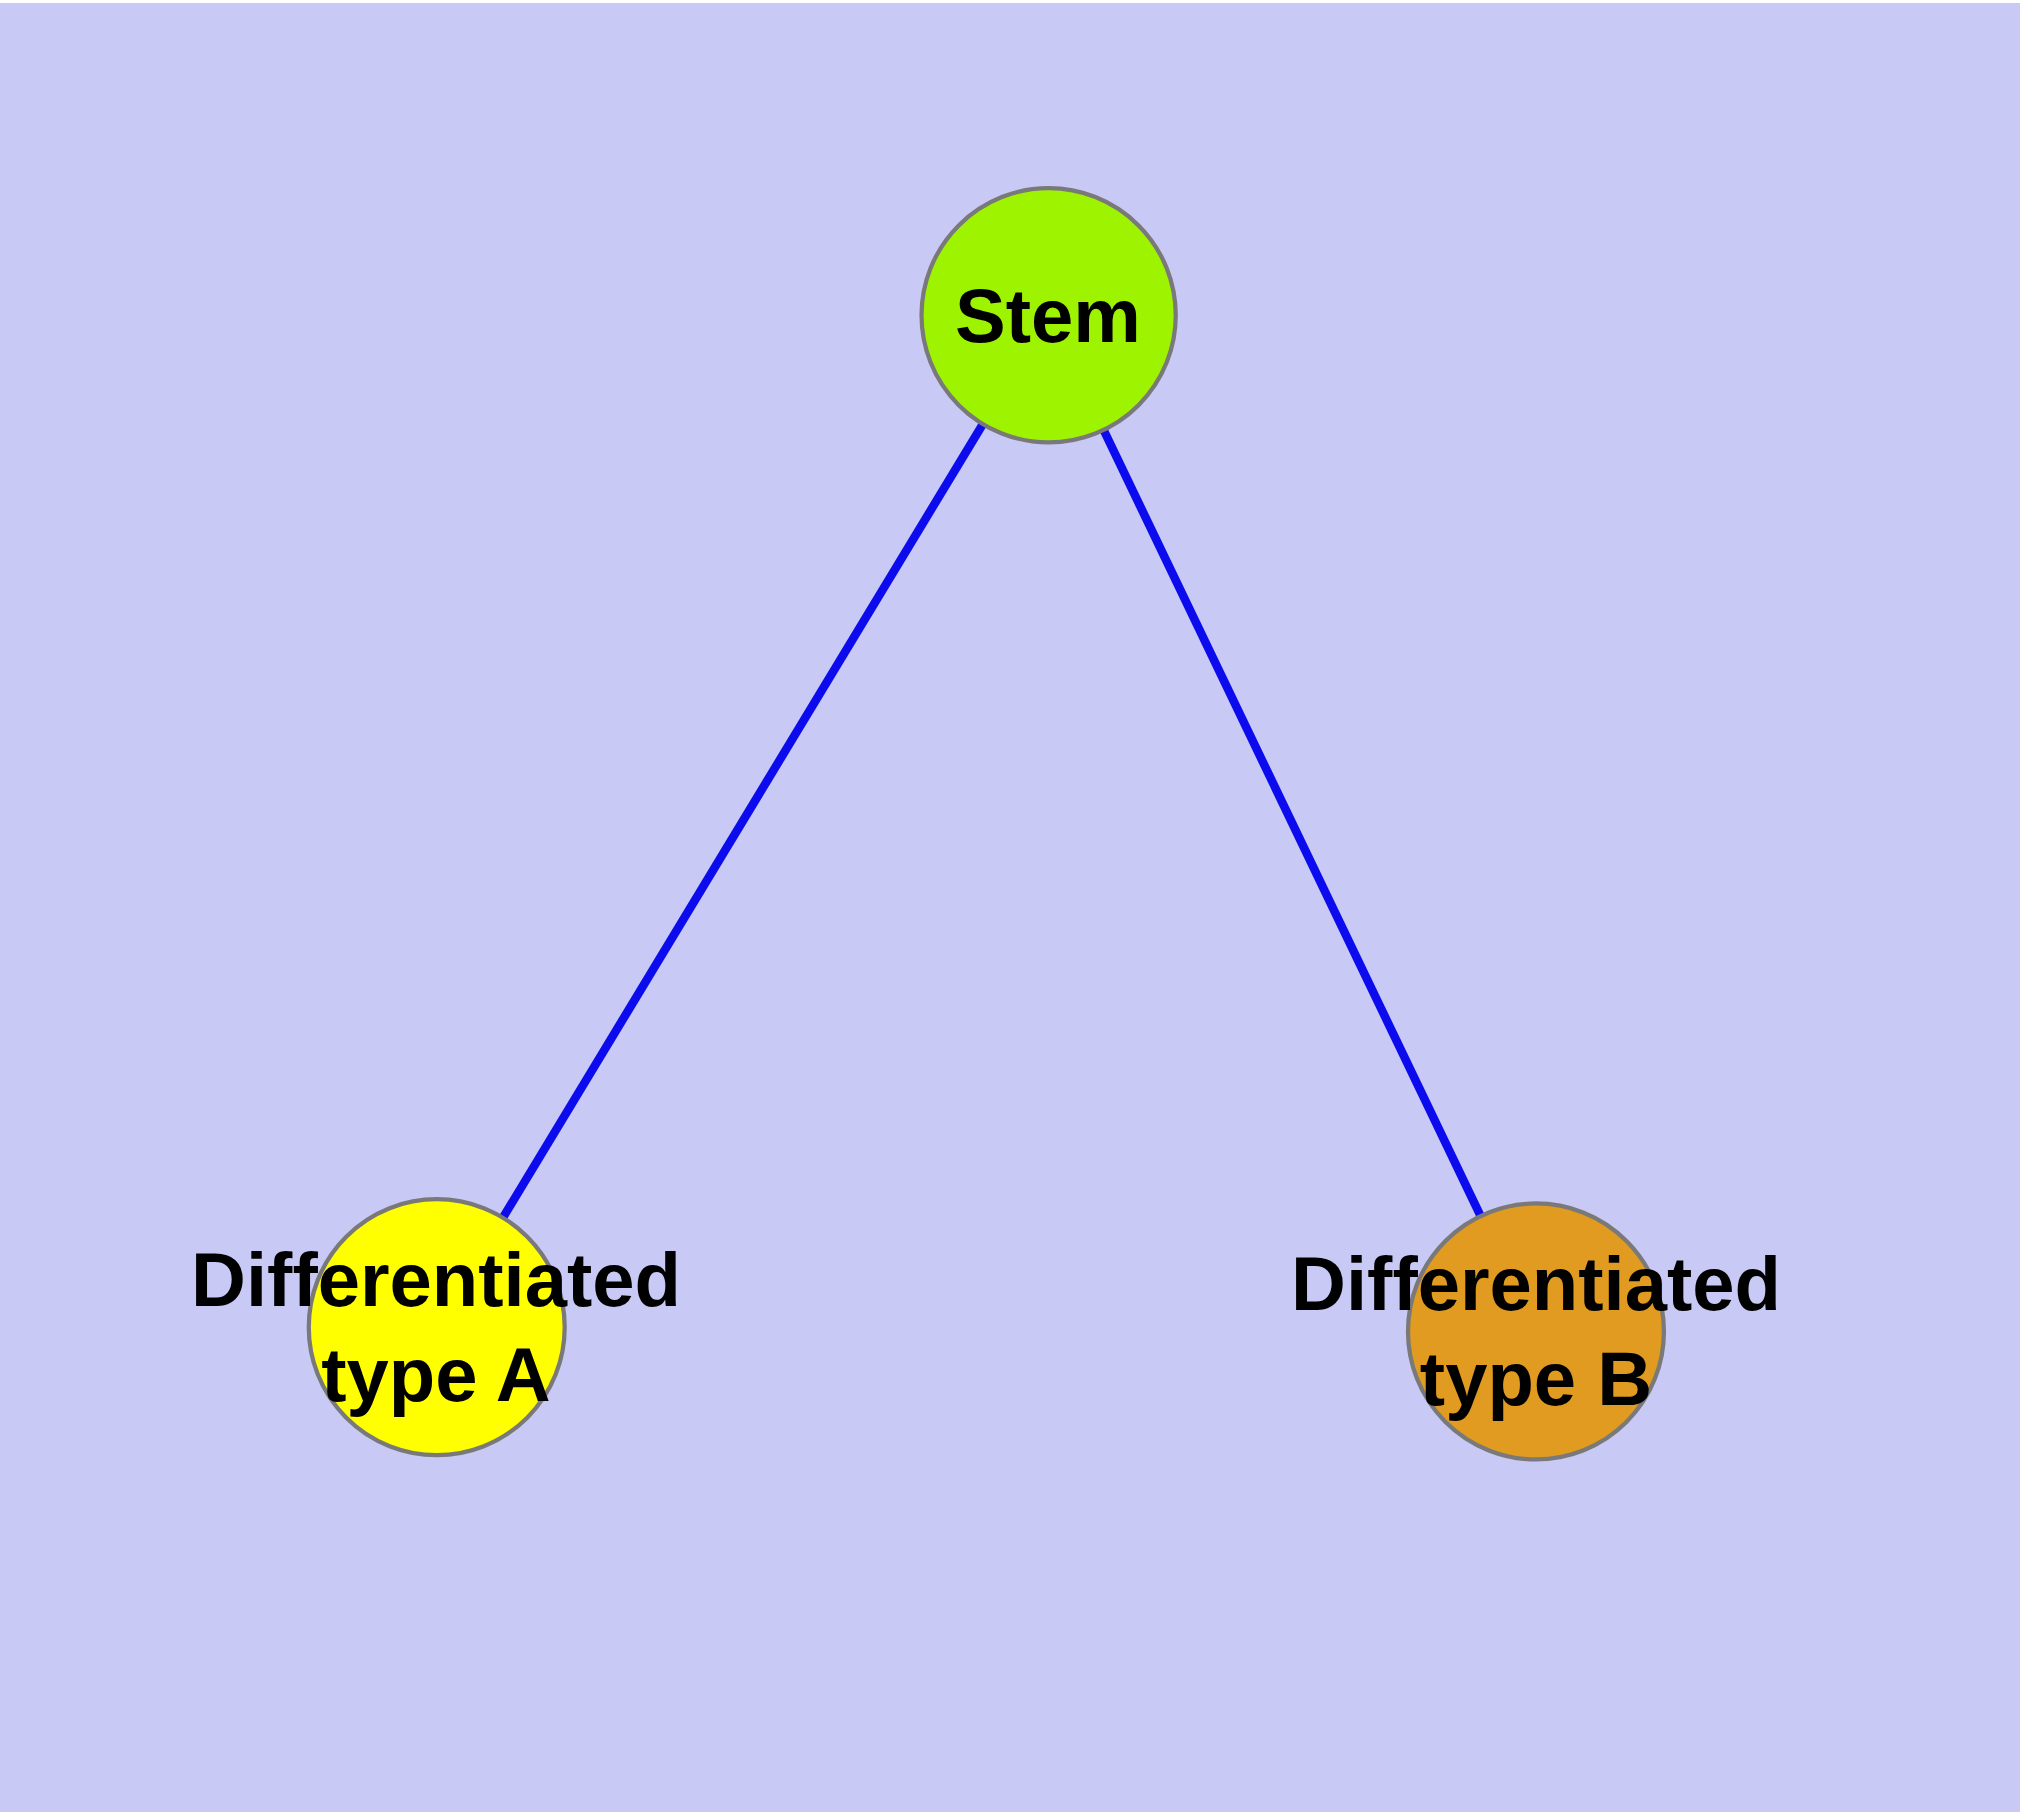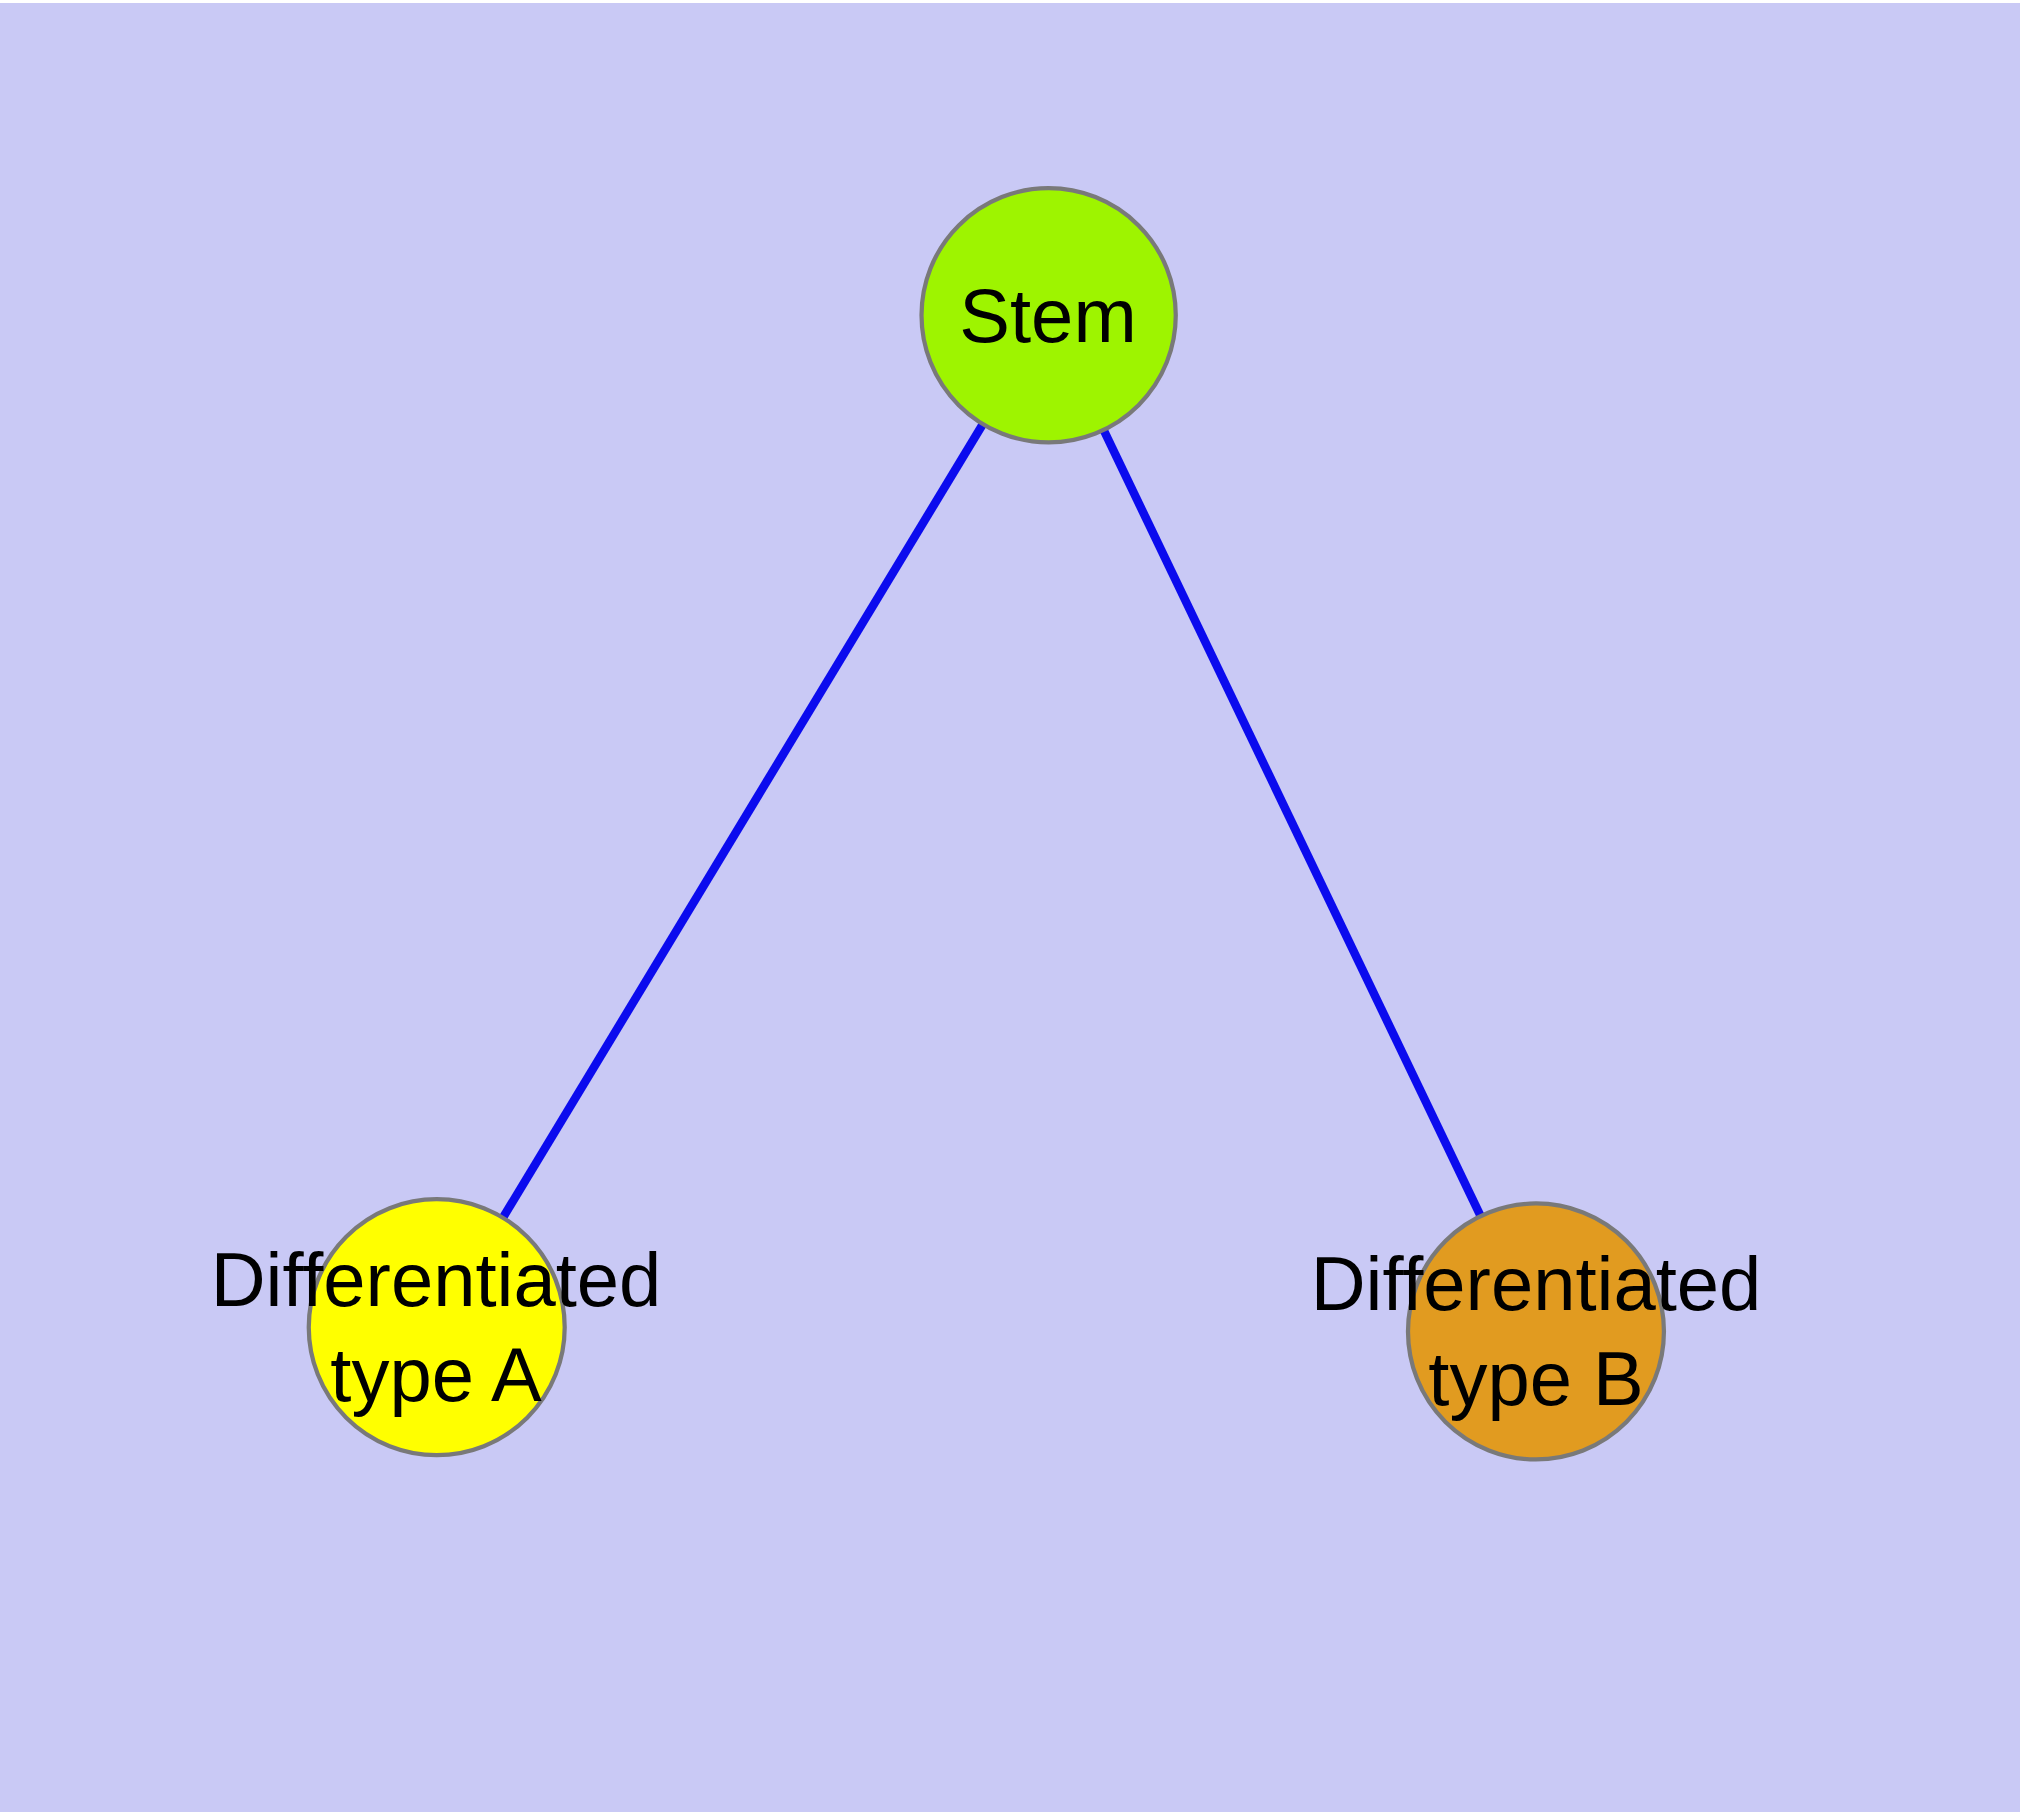--- a/index.html
+++ b/index.html
@@ -37,21 +37,21 @@
   }
   .node-circle {
     stroke: #797979;
     stroke-width: 5;
   }
   .node-label {
     position: absolute;
     transform: translate(-50%, -50%);
     text-align: center;
     color: #000000;
-    font-weight: normal;
+    font-weight: bold;
     font-size: 76px;
     line-height: 95px;
     white-space: pre;
     pointer-events: none;
   }
   .label-stem   { left: 1048px; top: 315px;  }
   .label-type-a { left: 436px;  top: 1327px; }
   .label-type-b { left: 1536px; top: 1331px; }
 </style>
 </head>

